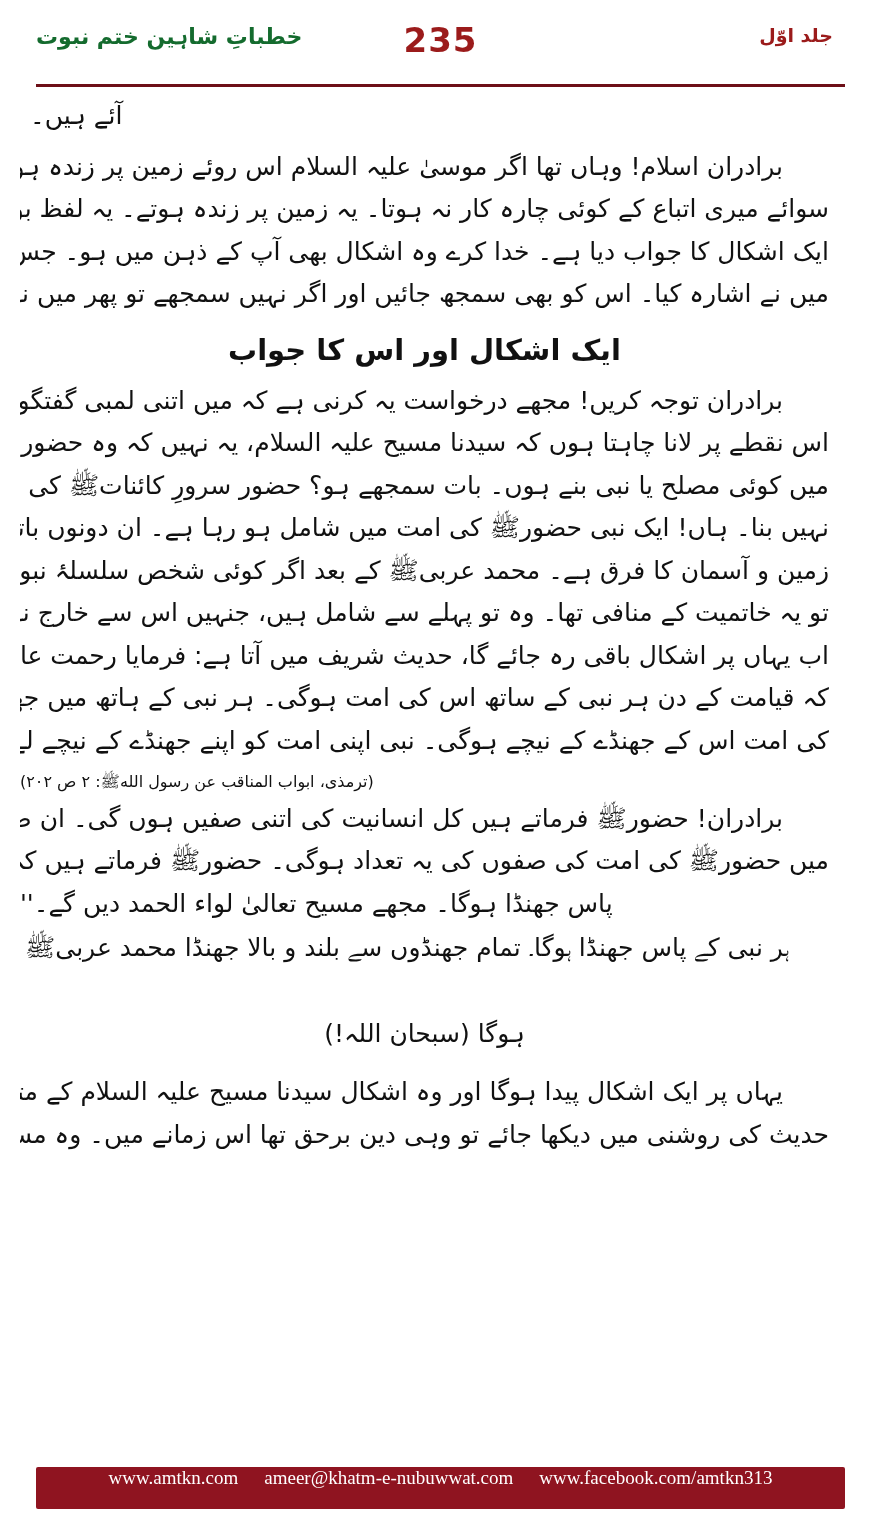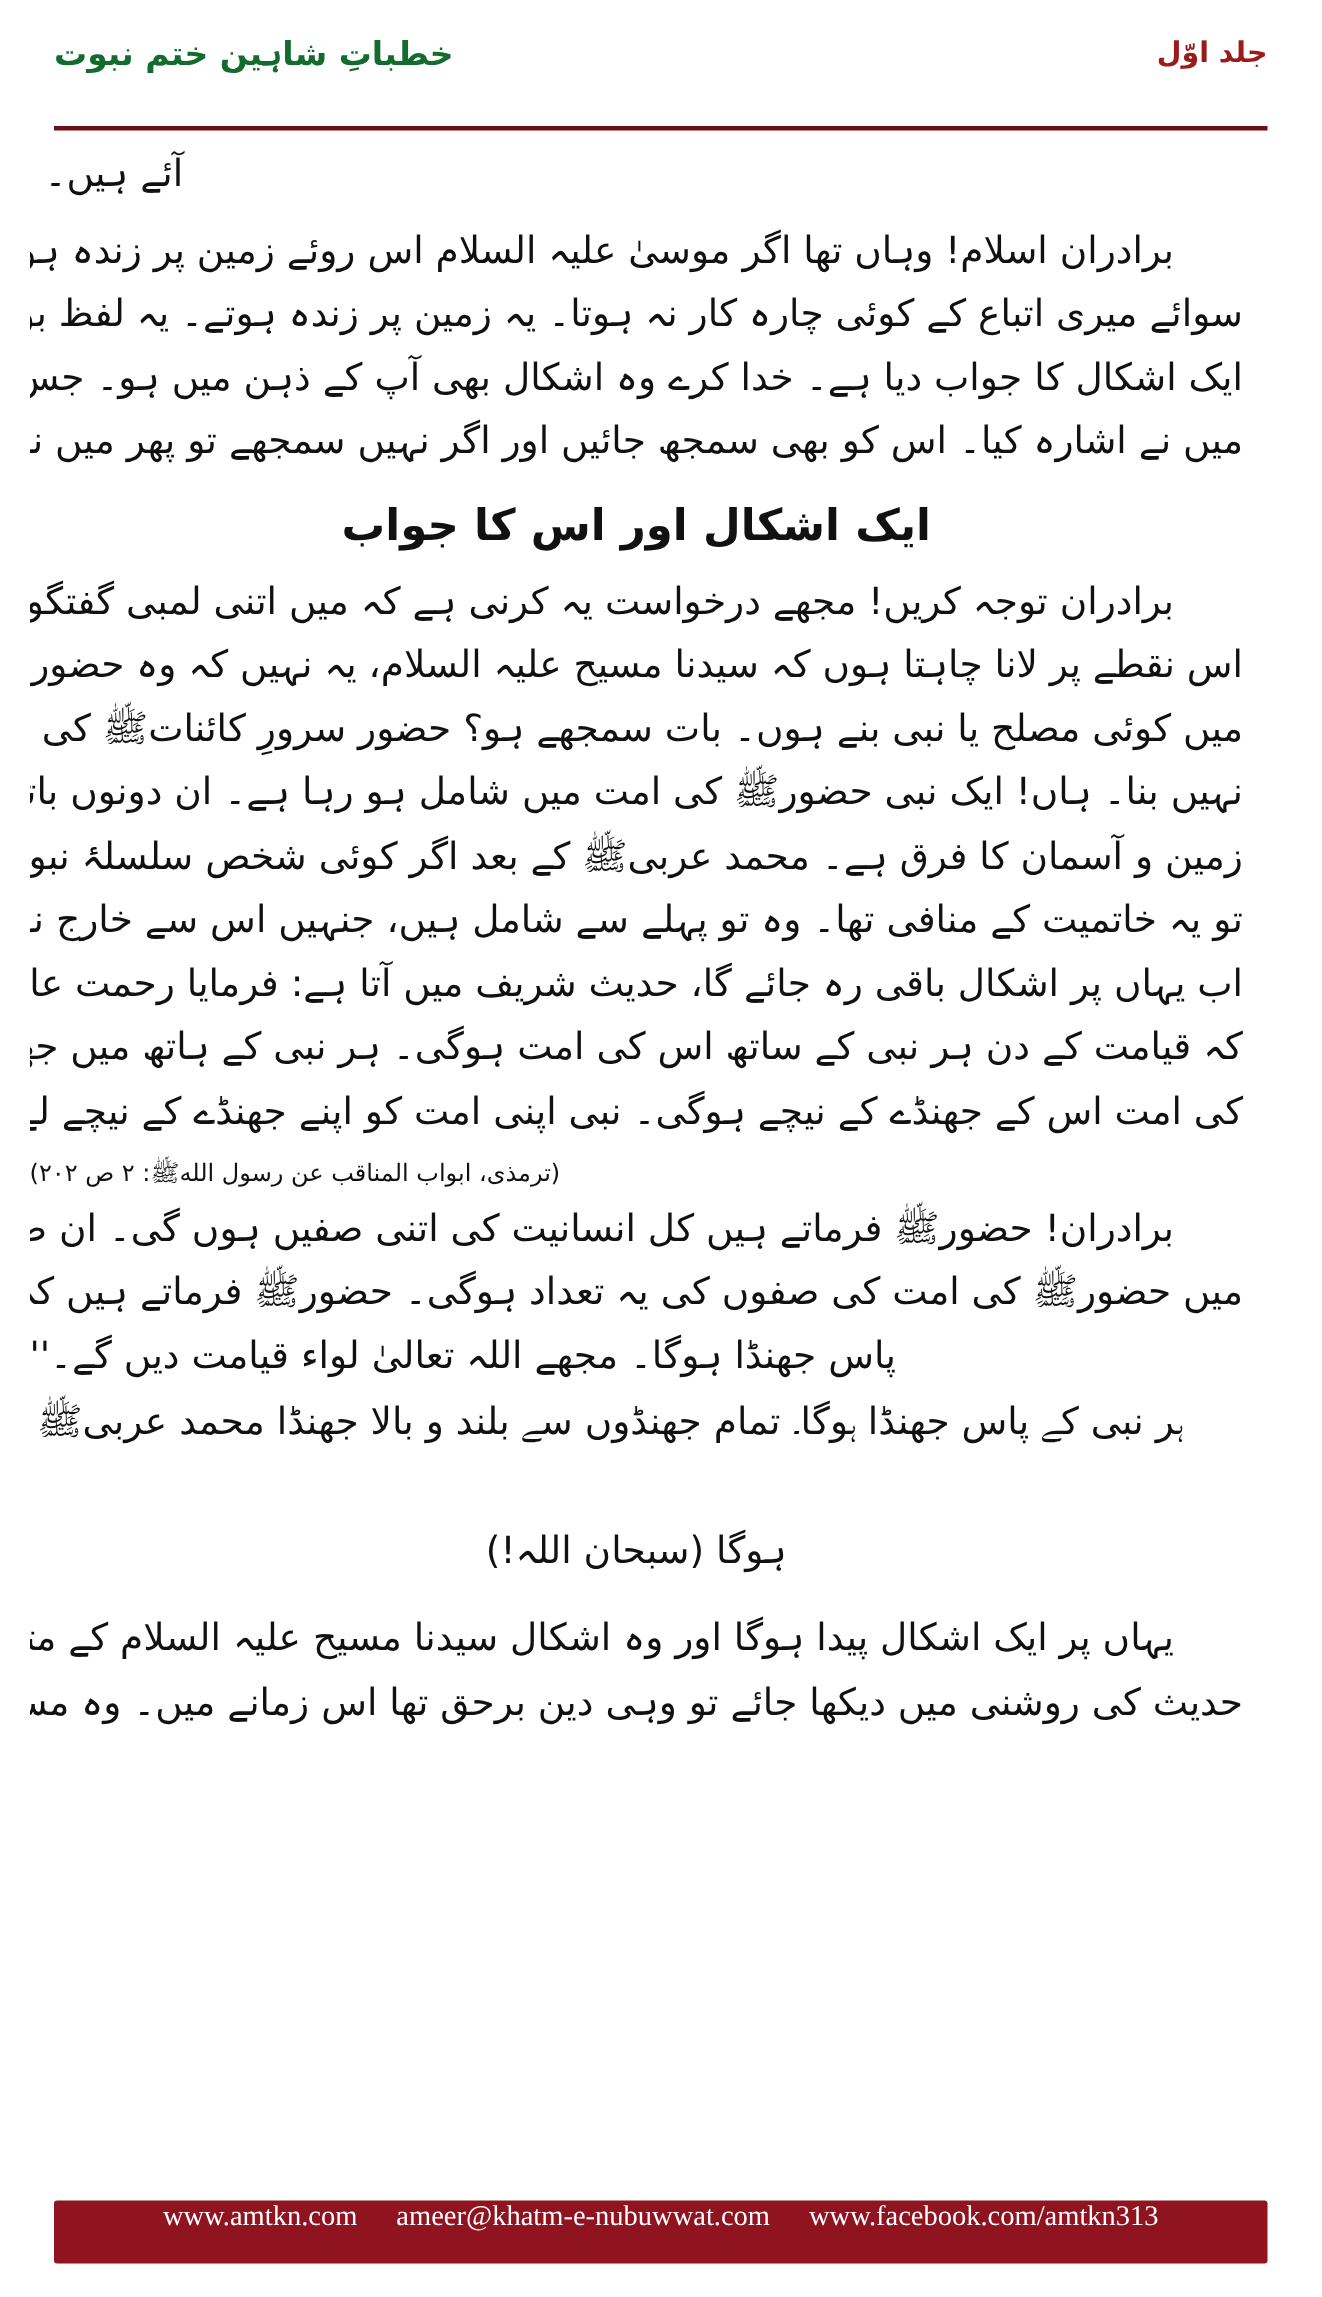--- a/index.html
+++ b/index.html
@@ -23,21 +23,21 @@
   }
 
   
   .header {
     position: absolute;
     top: 0;
     left: 0;
     width: 881px;
     height: 86px;
     box-sizing: border-box;
-    padding: 20px 36px 0 36px;
+    padding: 20px 48px 0 36px;
     display: flex;
     flex-direction: row-reverse;
     align-items: flex-start;
     justify-content: space-between;
   }
   .header-right {
     color: #146b2e;
     font-size: 22px;
     font-weight: bold;
     direction: rtl;
@@ -164,20 +164,21 @@
 </style>
 </head>
 <body>
 
 <div class="page">
 
   <div class="header">
     <div class="header-right">خطباتِ شاہین ختم نبوت</div>
     <div class="header-left">جلد اوّل</div>
   </div>
+  <div class="header-center">235</div>
   <div class="rule"></div>
 
   <div class="content">
 
     <div class="line first-line">آئے ہیں۔</div>
 
     <div class="para">
       <div class="line indent">برادران اسلام! وہاں تھا اگر موسیٰ علیہ السلام اس روئے زمین پر زندہ ہوتے، اُنہیں</div>
       <div class="line">سوائے میری اتباع کے کوئی چارہ کار نہ ہوتا۔ یہ زمین پر زندہ ہوتے۔ یہ لفظ بول کر میں نے</div>
       <div class="line">ایک اشکال کا جواب دیا ہے۔ خدا کرے وہ اشکال بھی آپ کے ذہن میں ہو۔ جس طرف</div>
@@ -198,21 +199,21 @@
       <div class="line">کی امت اس کے جھنڈے کے نیچے ہوگی۔ نبی اپنی امت کو اپنے جھنڈے کے نیچے لے جا</div>
       <div class="ref-line">
         <span class="ref">(ترمذی، ابواب المناقب عن رسول اللهﷺ: ۲ ص ۲۰۲)</span>
       </div>
     </div>
 
     <div class="para">
       <div class="line indent">برادران! حضورﷺ فرماتے ہیں کل انسانیت کی اتنی صفیں ہوں گی۔ ان صفوں</div>
       <div class="line">میں حضورﷺ کی امت کی صفوں کی یہ تعداد ہوگی۔ حضورﷺ فرماتے ہیں کہ: ''ہر نبی کے</div>
       <div class="ref-line">
-        <span>پاس جھنڈا ہوگا۔ مجھے اللہ تعالیٰ لواء قیامت دیں گے۔''</span>
+        <span>پاس جھنڈا ہوگا۔ مجھے مسیح تعالیٰ لواء الحمد دیں گے۔''</span>
       </div>
     </div>
 
     <div class="para">
       <div class="line right-pad">ہر نبی کے پاس جھنڈا ہوگا۔ تمام جھنڈوں سے بلند و بالا جھنڈا محمد عربیﷺ کا</div>
       <div class="line center-line">ہوگا (سبحان اللہ!)</div>
     </div>
 
     <div class="gap"></div>
 

